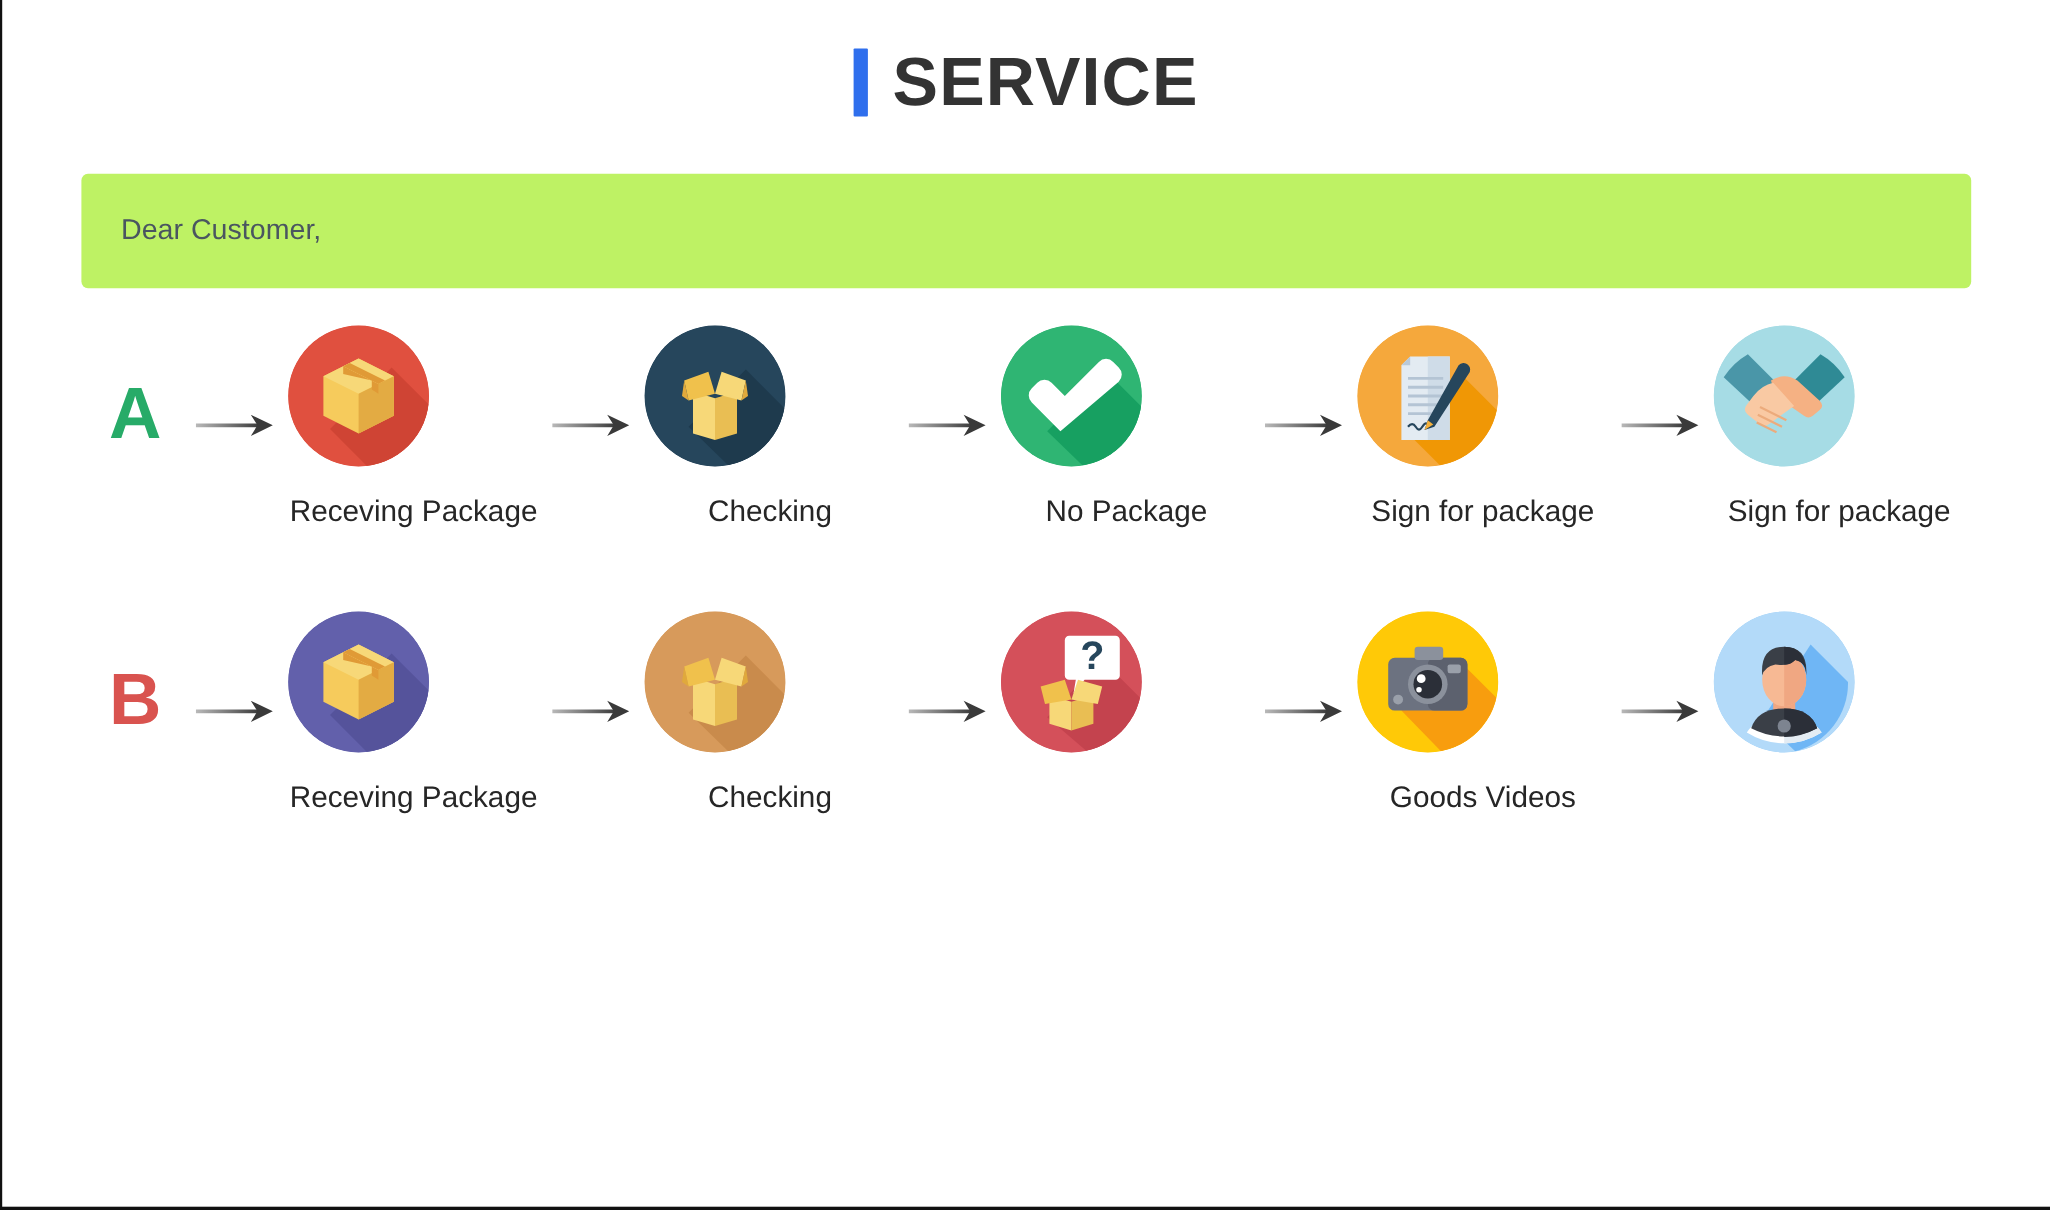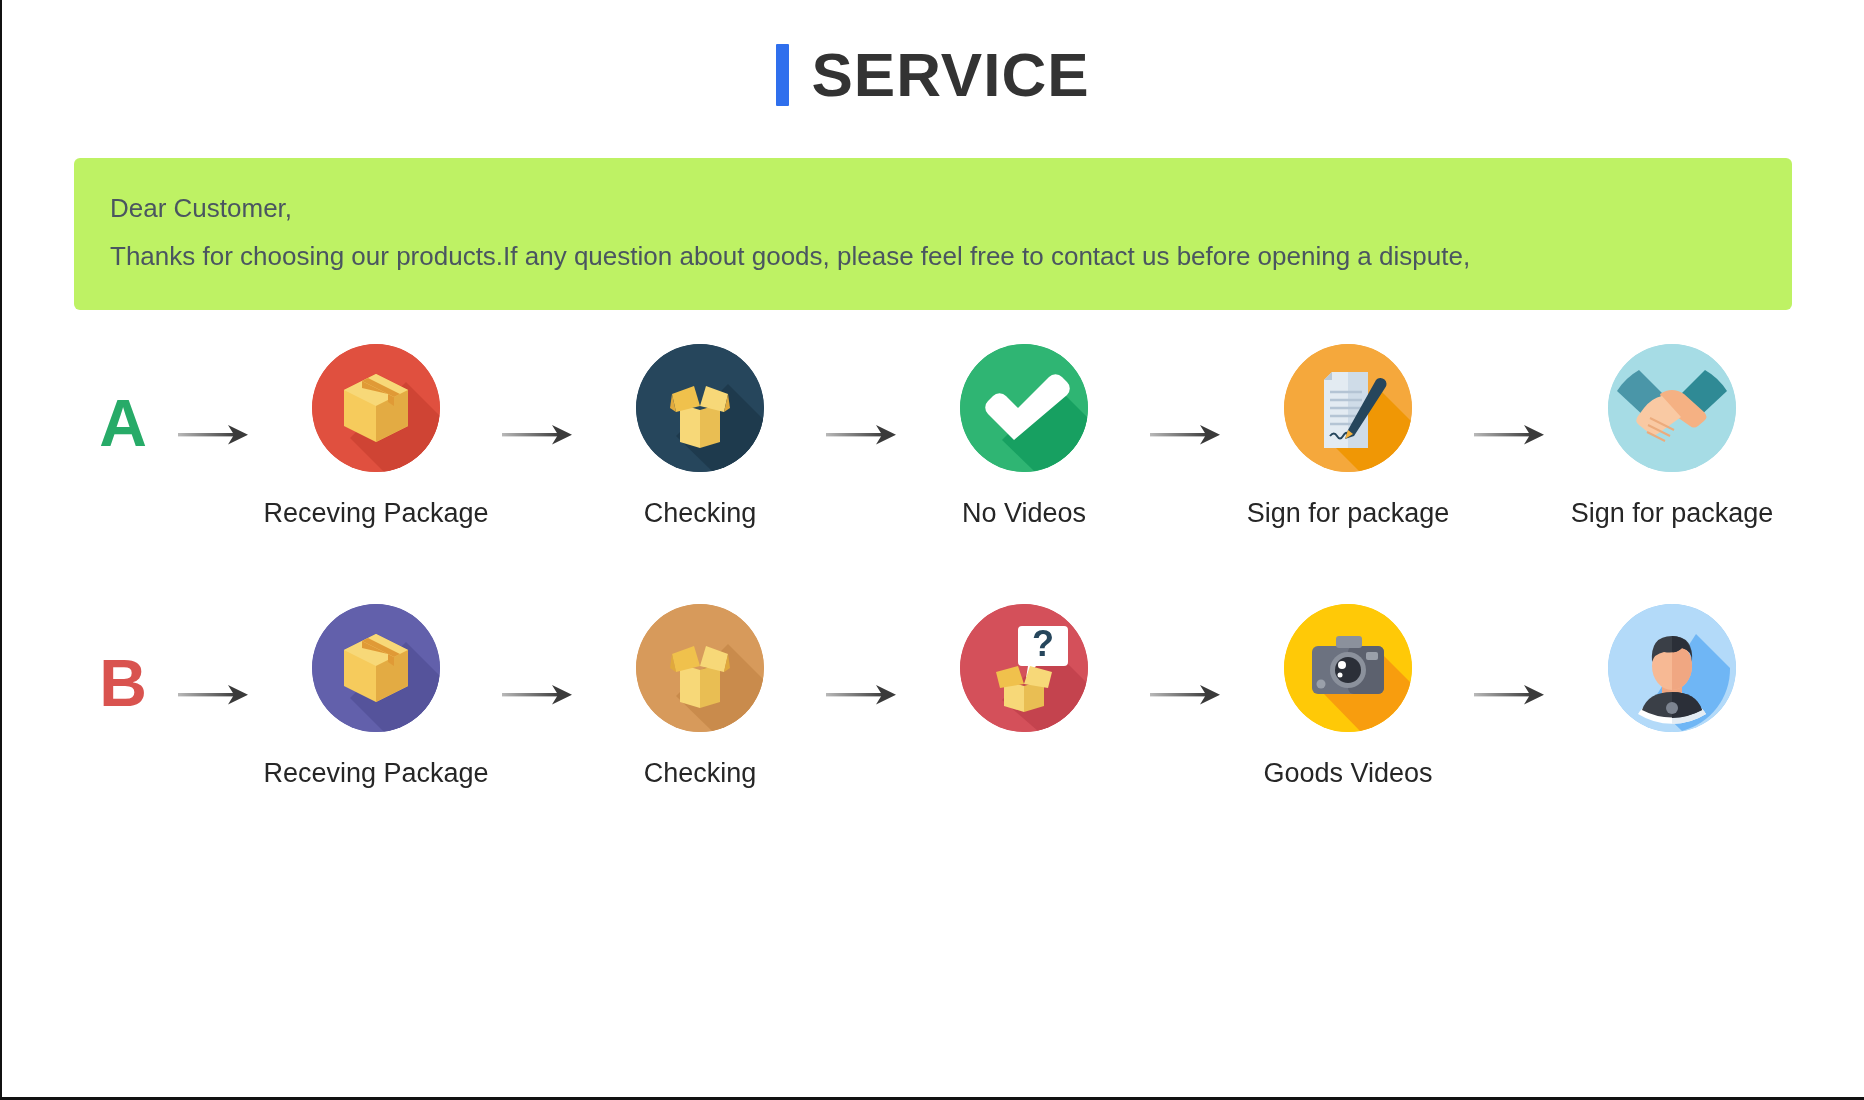--- a/index.html
+++ b/index.html
@@ -92,21 +92,20 @@
     justify-content: center;
     align-items: center;
   }
   .arrow svg { display: block; }
 
   .step {
     flex: 0 0 228px;
     width: 228px;
     display: flex;
     flex-direction: column;
-    align-items: center;
   }
   .icon-circle {
     width: 128px;
     height: 128px;
     border-radius: 50%;
     position: relative;
     overflow: hidden;
     display: flex;
     align-items: center;
     justify-content: center;
@@ -126,21 +125,20 @@
 
 <div class="page">
 
   <div class="header">
     <span class="header-bar"></span>
     <span class="header-title">SERVICE</span>
   </div>
 
   <div class="notice">
     <div class="notice-line">Dear Customer,</div>
-    <div class="notice-line">Thanks for choosing our products.If any question about goods, please feel free to contact us before opening a dispute,</div>
   </div>
 
   <div class="flow-row row-a">
     <div class="row-letter letter-a">A</div>
 
     <div class="arrow">
       <svg width="72" height="26" viewBox="0 0 72 26">
           <defs>
             <linearGradient id="ga1" x1="0" y1="0" x2="1" y2="0">
               <stop offset="0" stop-color="#b9b9b9"></stop>
@@ -198,21 +196,21 @@
     </div>
 
     <div class="step">
       <div class="icon-circle" style="background:#2fb573">
         <svg width="128" height="128" viewBox="0 0 128 128">
           <circle cx="64" cy="64" r="64" fill="#2fb573"></circle>
           <path d="M96 42 L128 74 a64 64 0 0 1-54 53 L42 96 z" fill="#17a061"></path>
           <path d="M54 96 L28 70 a9 9 0 0 1 0-13 l5-5 a9 9 0 0 1 13 0 l12 12 l31-31 a9 9 0 0 1 13 0 l5 5 a9 9 0 0 1 0 13 z" fill="#ffffff"></path>
         </svg>
       </div>
-      <div class="step-label">No Videos</div>
+      <div class="step-label">No Package</div>
     </div>
 
     <div class="arrow">
       <svg width="72" height="26" viewBox="0 0 72 26">
           <rect x="0" y="11" width="58" height="3.4" fill="url(#ga1)"></rect>
           <path d="M50 3 L70 12.7 L50 22.4 L56 12.7 Z" fill="#3a3a3a"></path>
         </svg>
     </div>
 
     <div class="step">

